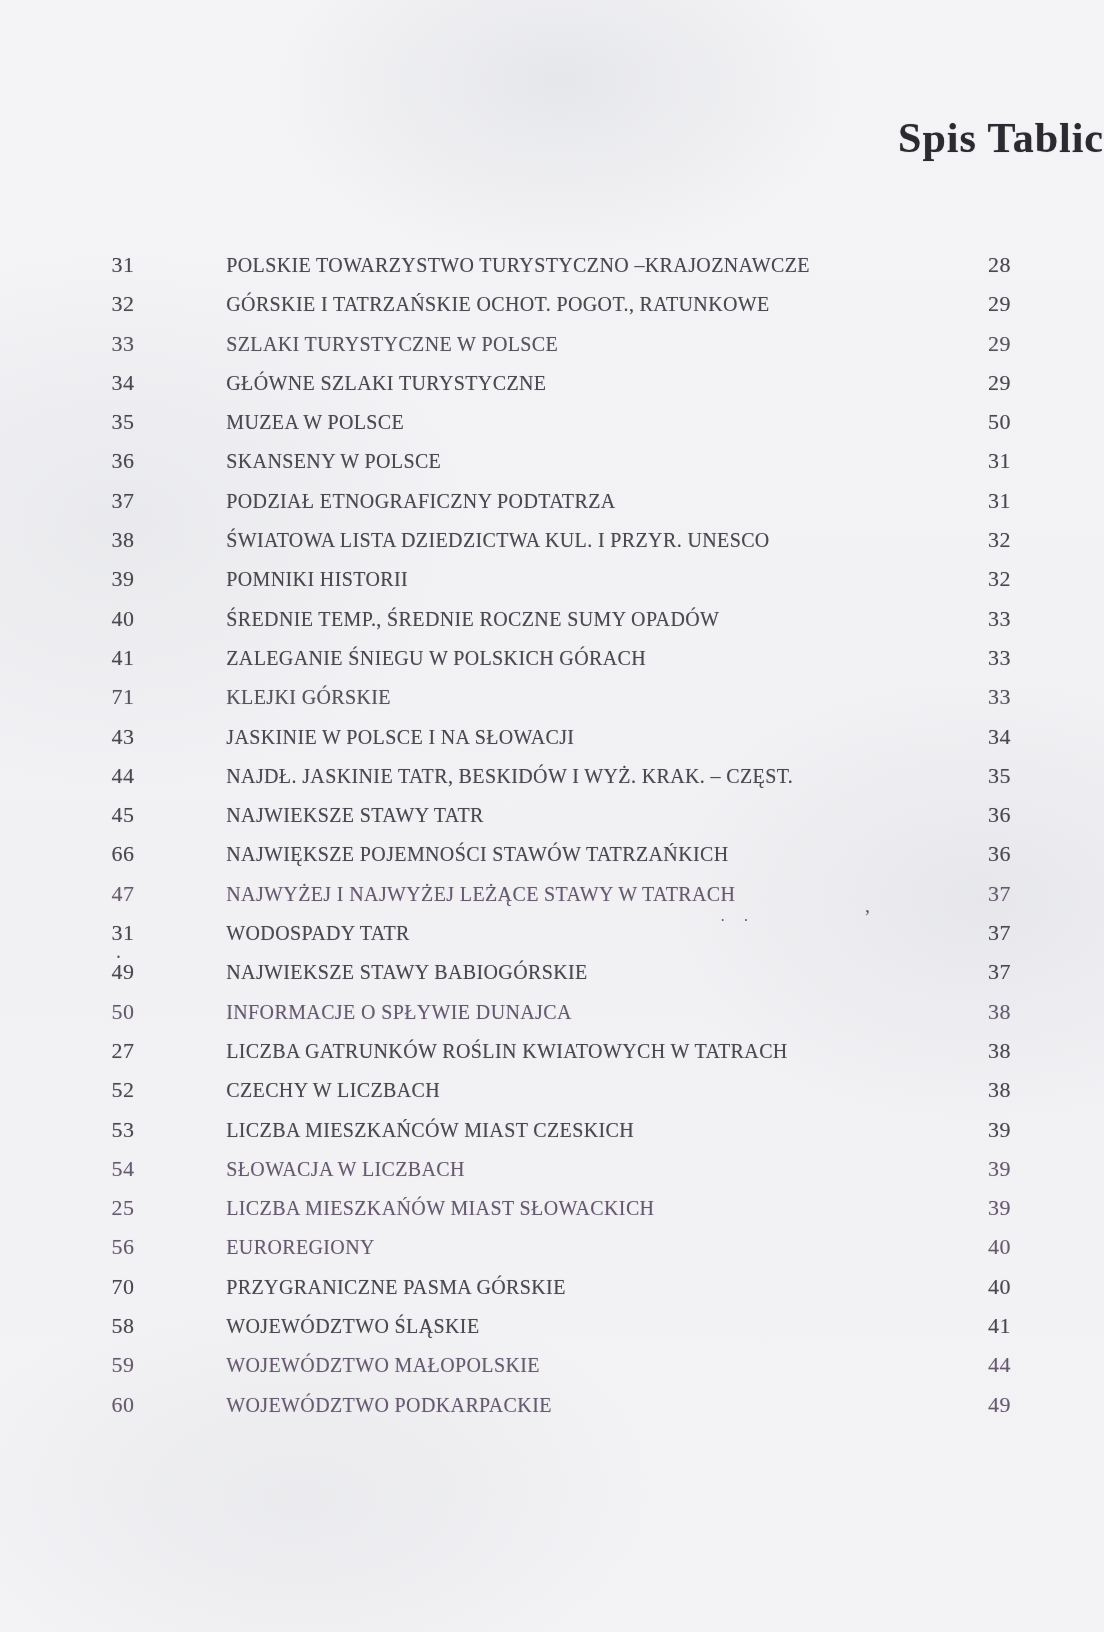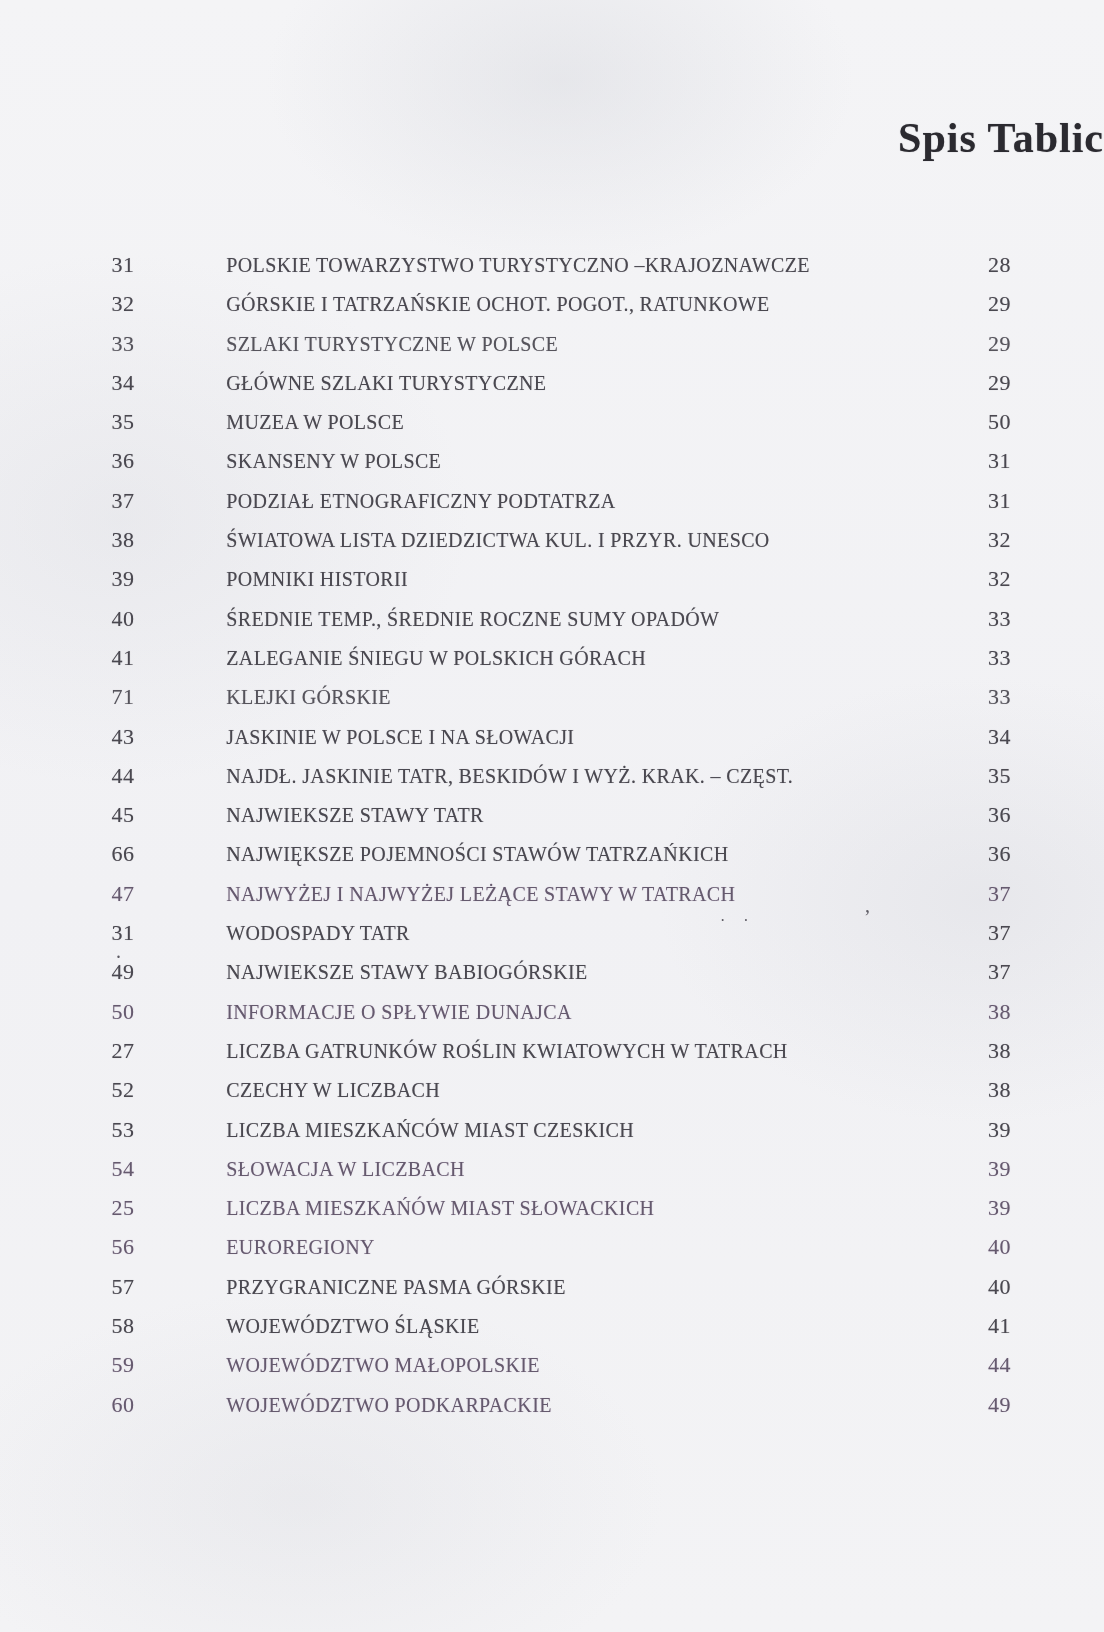--- a/index.html
+++ b/index.html
@@ -212,21 +212,21 @@
       <span class="pg">39</span>
     </div>
 
     <div class="row">
       <span class="nr">56</span>
       <span class="ttl">EUROREGIONY</span>
       <span class="pg">40</span>
     </div>
 
     <div class="row">
-      <span class="nr">57</span>
+      <span class="nr">70</span>
       <span class="ttl">PRZYGRANICZNE PASMA GÓRSKIE</span>
       <span class="pg">40</span>
     </div>
 
     <div class="row">
       <span class="nr">58</span>
       <span class="ttl">WOJEWÓDZTWO ŚLĄSKIE</span>
       <span class="pg">41</span>
     </div>
 

